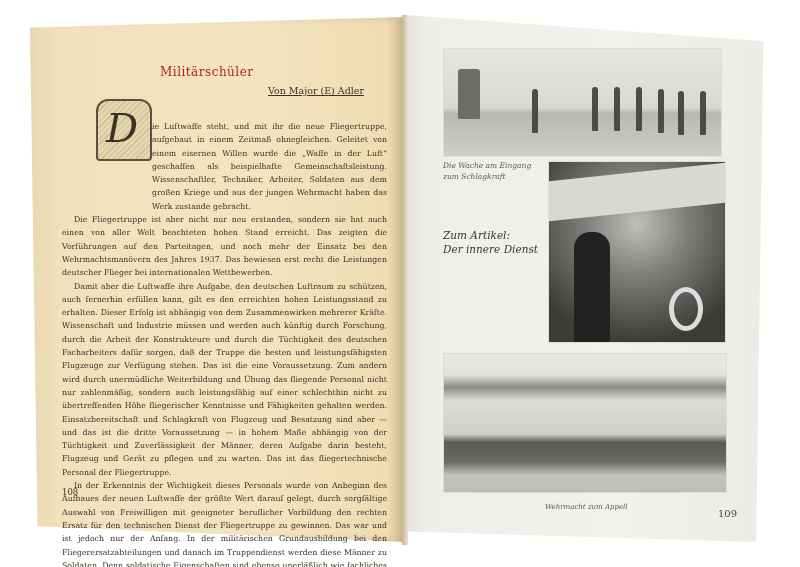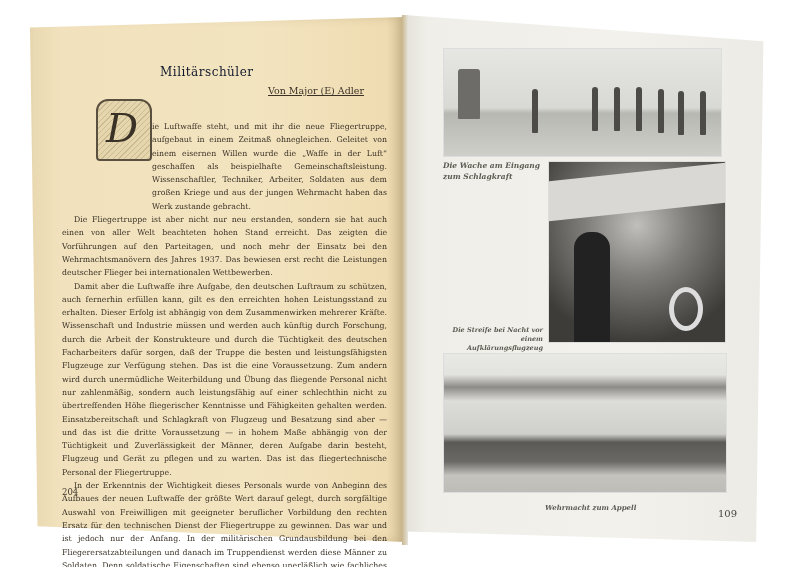--- a/index.html
+++ b/index.html
@@ -1,34 +1,34 @@
 <!DOCTYPE html>
 <html><head>
 <meta charset="utf-8">
 <style>
   html,body{margin:0;padding:0;}
   body{width:800px;height:567px;background:#ffffff;position:relative;overflow:hidden;font-family:"DejaVu Serif",serif;}
   .book{position:absolute;left:0;top:0;width:800px;height:567px;}
   .left-page{position:absolute;left:30px;top:17px;width:375px;height:525px;background:linear-gradient(90deg,#e9d8b0 0%,#f1e2bd 8%,#f3e4c0 60%,#efdcb2 95%,#d8c59c 100%);clip-path:polygon(0 2%,100% 0,100% 100%,2% 97%);box-shadow:inset -6px 0 10px rgba(120,100,60,.25);}
   .right-page{position:absolute;left:405px;top:15px;width:362px;height:527px;background:linear-gradient(90deg,#e4e2d9 0%,#efeee8 6%,#f2f1ec 60%,#ecebe5 100%);clip-path:polygon(0 0,99% 5%,97% 100%,0 98%);}
   .page-edge{position:absolute;left:402px;top:15px;width:6px;height:530px;background:linear-gradient(90deg,#c9b68d,#e6e3da);}
-  .title{position:absolute;left:160px;top:65px;font-size:12px;letter-spacing:.5px;color:#0f172a;}
+  .title{position:absolute;left:160px;top:65px;font-size:12px;letter-spacing:.5px;color:#b91c1c;}
   .byline{position:absolute;right:400px;top:85px;font-size:9.5px;color:#3a3226;text-align:right;}
   .dropcap{position:absolute;left:96px;top:99px;width:52px;height:58px;border:2px solid #5a5040;border-radius:12px 12px 4px 4px;background:repeating-linear-gradient(135deg,#e6d6ae 0 3px,#cdbb93 3px 4px);}
   .dropcap-letter{position:absolute;left:8px;top:4px;font-size:40px;color:#3a3226;font-style:italic;}
   .body-text{position:absolute;left:62px;top:100px;width:325px;font-size:7.8px;line-height:13.3px;color:#3b3328;text-align:justify;}
   .body-text p{margin:0;text-indent:12px;}
   .body-text p.first{text-indent:0;padding-left:90px;margin-top:20px;}
   .page-num-left{position:absolute;left:62px;top:487px;font-size:8.5px;color:#3b3328;}
   .photo{position:absolute;background:#888;border:1px solid #ddd;overflow:hidden;}
   .photo1{left:443px;top:48px;width:277px;height:107px;background:linear-gradient(180deg,#e6e6e2 0%,#d8d8d4 55%,#b8b8b2 60%,#cfcfca 100%);}
   .photo2{left:548px;top:161px;width:176px;height:180px;background:radial-gradient(circle at 50% 35%,#c0bfbb 0%,#7f7e7a 35%,#3d3c39 80%);}
   .photo3{left:443px;top:353px;width:282px;height:138px;background:linear-gradient(180deg,#e8e8e4 0%,#e2e2de 15%,#8c8b87 24%,#dcdcd8 34%,#cfcfcb 58%,#5b5a56 64%,#6a6965 78%,#c4c3be 88%,#bdbcb7 100%);}
   .figure{position:absolute;width:6px;height:44px;background:#4c4b47;border-radius:3px 3px 1px 1px;}
-  .cap{position:absolute;font-size:7.5px;color:#5d5a52;font-style:italic;line-height:11px;font-weight:bold;}
+  .cap{position:absolute;font-size:7.5px;color:#5d5a52;font-style:italic;line-height:11px;}
   .cap1{left:443px;top:160px;}
   .sidehead{position:absolute;left:443px;top:228px;font-size:10.5px;color:#3a3630;line-height:14px;font-style:italic;}
   .cap2{left:443px;top:326px;width:100px;text-align:right;font-size:6.5px;line-height:9px;}
   .cap3{left:545px;top:502px;font-size:7px;}
   .page-num-right{position:absolute;left:718px;top:508px;font-size:10px;color:#4a463e;}
   .plane-wing{position:absolute;left:0;top:10px;width:176px;height:40px;background:#d9d8d4;transform:skewY(-6deg);}
   .person{position:absolute;left:25px;top:70px;width:36px;height:110px;background:#222;border-radius:16px 16px 0 0;}
   .wheel{position:absolute;left:120px;top:125px;width:24px;height:34px;border:5px solid #ddd;border-radius:50%;}
 </style>
 </head>
@@ -45,21 +45,21 @@
   <div class="dropcap">
     <span class="dropcap-letter">D</span>
   </div>
 
   <div class="body-text">
     <p class="first">ie Luftwaffe steht, und mit ihr die neue Fliegertruppe, aufgebaut in einem Zeitmaß ohnegleichen. Geleitet von einem eisernen Willen wurde die „Waffe in der Luft“ geschaffen als beispielhafte Gemeinschaftsleistung. Wissenschaftler, Techniker, Arbeiter, Soldaten aus dem großen Kriege und aus der jungen Wehrmacht haben das Werk zustande gebracht.</p>
     <p>Die Fliegertruppe ist aber nicht nur neu erstanden, sondern sie hat auch einen von aller Welt beachteten hohen Stand erreicht. Das zeigten die Vorführungen auf den Parteitagen, und noch mehr der Einsatz bei den Wehrmachtsmanövern des Jahres 1937. Das bewiesen erst recht die Leistungen deutscher Flieger bei internationalen Wettbewerben.</p>
     <p>Damit aber die Luftwaffe ihre Aufgabe, den deutschen Luftraum zu schützen, auch fernerhin erfüllen kann, gilt es den erreichten hohen Leistungsstand zu erhalten. Dieser Erfolg ist abhängig von dem Zusammenwirken mehrerer Kräfte. Wissenschaft und Industrie müssen und werden auch künftig durch Forschung, durch die Arbeit der Konstrukteure und durch die Tüchtigkeit des deutschen Facharbeiters dafür sorgen, daß der Truppe die besten und leistungsfähigsten Flugzeuge zur Verfügung stehen. Das ist die eine Voraussetzung. Zum andern wird durch unermüdliche Weiterbildung und Übung das fliegende Personal nicht nur zahlenmäßig, sondern auch leistungsfähig auf einer schlechthin nicht zu übertreffenden Höhe fliegerischer Kenntnisse und Fähigkeiten gehalten werden. Einsatzbereitschaft und Schlagkraft von Flugzeug und Besatzung sind aber — und das ist die dritte Voraussetzung — in hohem Maße abhängig von der Tüchtigkeit und Zuverlässigkeit der Männer, deren Aufgabe darin besteht, Flugzeug und Gerät zu pflegen und zu warten. Das ist das fliegertechnische Personal der Fliegertruppe.</p>
     <p>In der Erkenntnis der Wichtigkeit dieses Personals wurde von Anbeginn des Aufbaues der neuen Luftwaffe der größte Wert darauf gelegt, durch sorgfältige Auswahl von Freiwilligen mit geeigneter beruflicher Vorbildung den rechten Ersatz für den technischen Dienst der Fliegertruppe zu gewinnen. Das war und ist jedoch nur der Anfang. In der militärischen Grundausbildung bei den Fliegerersatzabteilungen und danach im Truppendienst werden diese Männer zu Soldaten. Denn soldatische Eigenschaften sind ebenso unerläßlich wie fachliches Können. Die aus dem bürgerlichen Beruf mitgebrachten technischen oder handwerklichen Kenntnisse und Fertigkeiten werden gefördert und erweitert durch Lehrgänge. Zu diesem Zweck sind fliegertechnische Schulen ge-</p>
   </div>
-  <div class="page-num-left">204</div>
+  <div class="page-num-left">108</div>
 
   <div class="photo photo1">
     <div class="figure" style="left:14px;top:20px;width:22px;height:50px;background:#6d6c68;"></div>
     <div class="figure" style="left:88px;top:40px;"></div>
     <div class="figure" style="left:148px;top:38px;"></div>
     <div class="figure" style="left:170px;top:38px;"></div>
     <div class="figure" style="left:192px;top:38px;"></div>
     <div class="figure" style="left:214px;top:40px;"></div>
     <div class="figure" style="left:234px;top:42px;"></div>
     <div class="figure" style="left:256px;top:42px;"></div>
@@ -68,22 +68,22 @@
     <div>Die Wache am Eingang</div>
     <div>zum Schlagkraft</div>
   </div>
 
   <div class="photo photo2">
     <div class="plane-wing"></div>
     <div class="person"></div>
     <div class="wheel"></div>
   </div>
 
+  <div class="sidehead">
+    <div>Zum Artikel:</div>
+    <div>Der innere Dienst</div>
+  </div>
 
-  <div class="cap cap2">
-    <div>Die Streife bei Nacht vor einem</div>
-    <div>Aufklärungsflugzeug</div>
-  </div>
 
   <div class="photo photo3"></div>
   <div class="cap cap3">Wehrmacht zum Appell</div>
   <div class="page-num-right">109</div>
 </div>
 
 </body></html>

